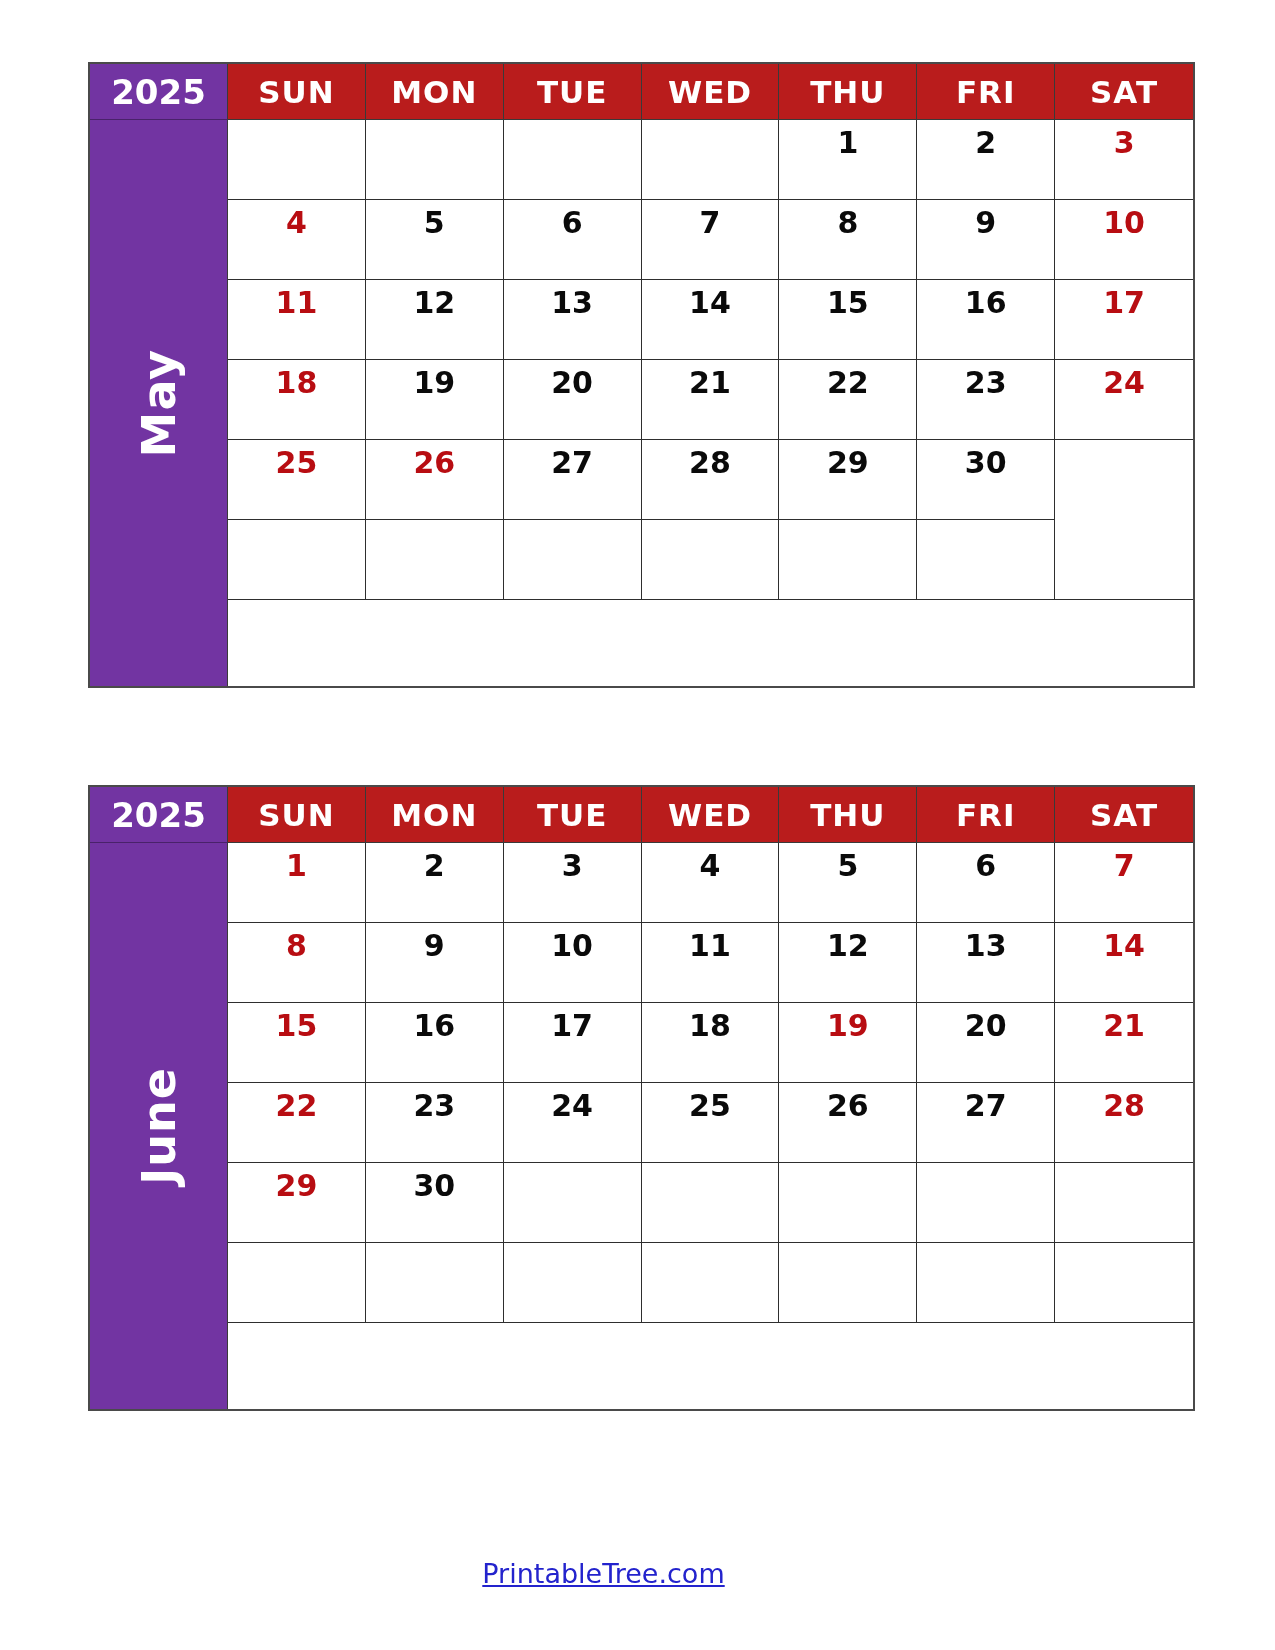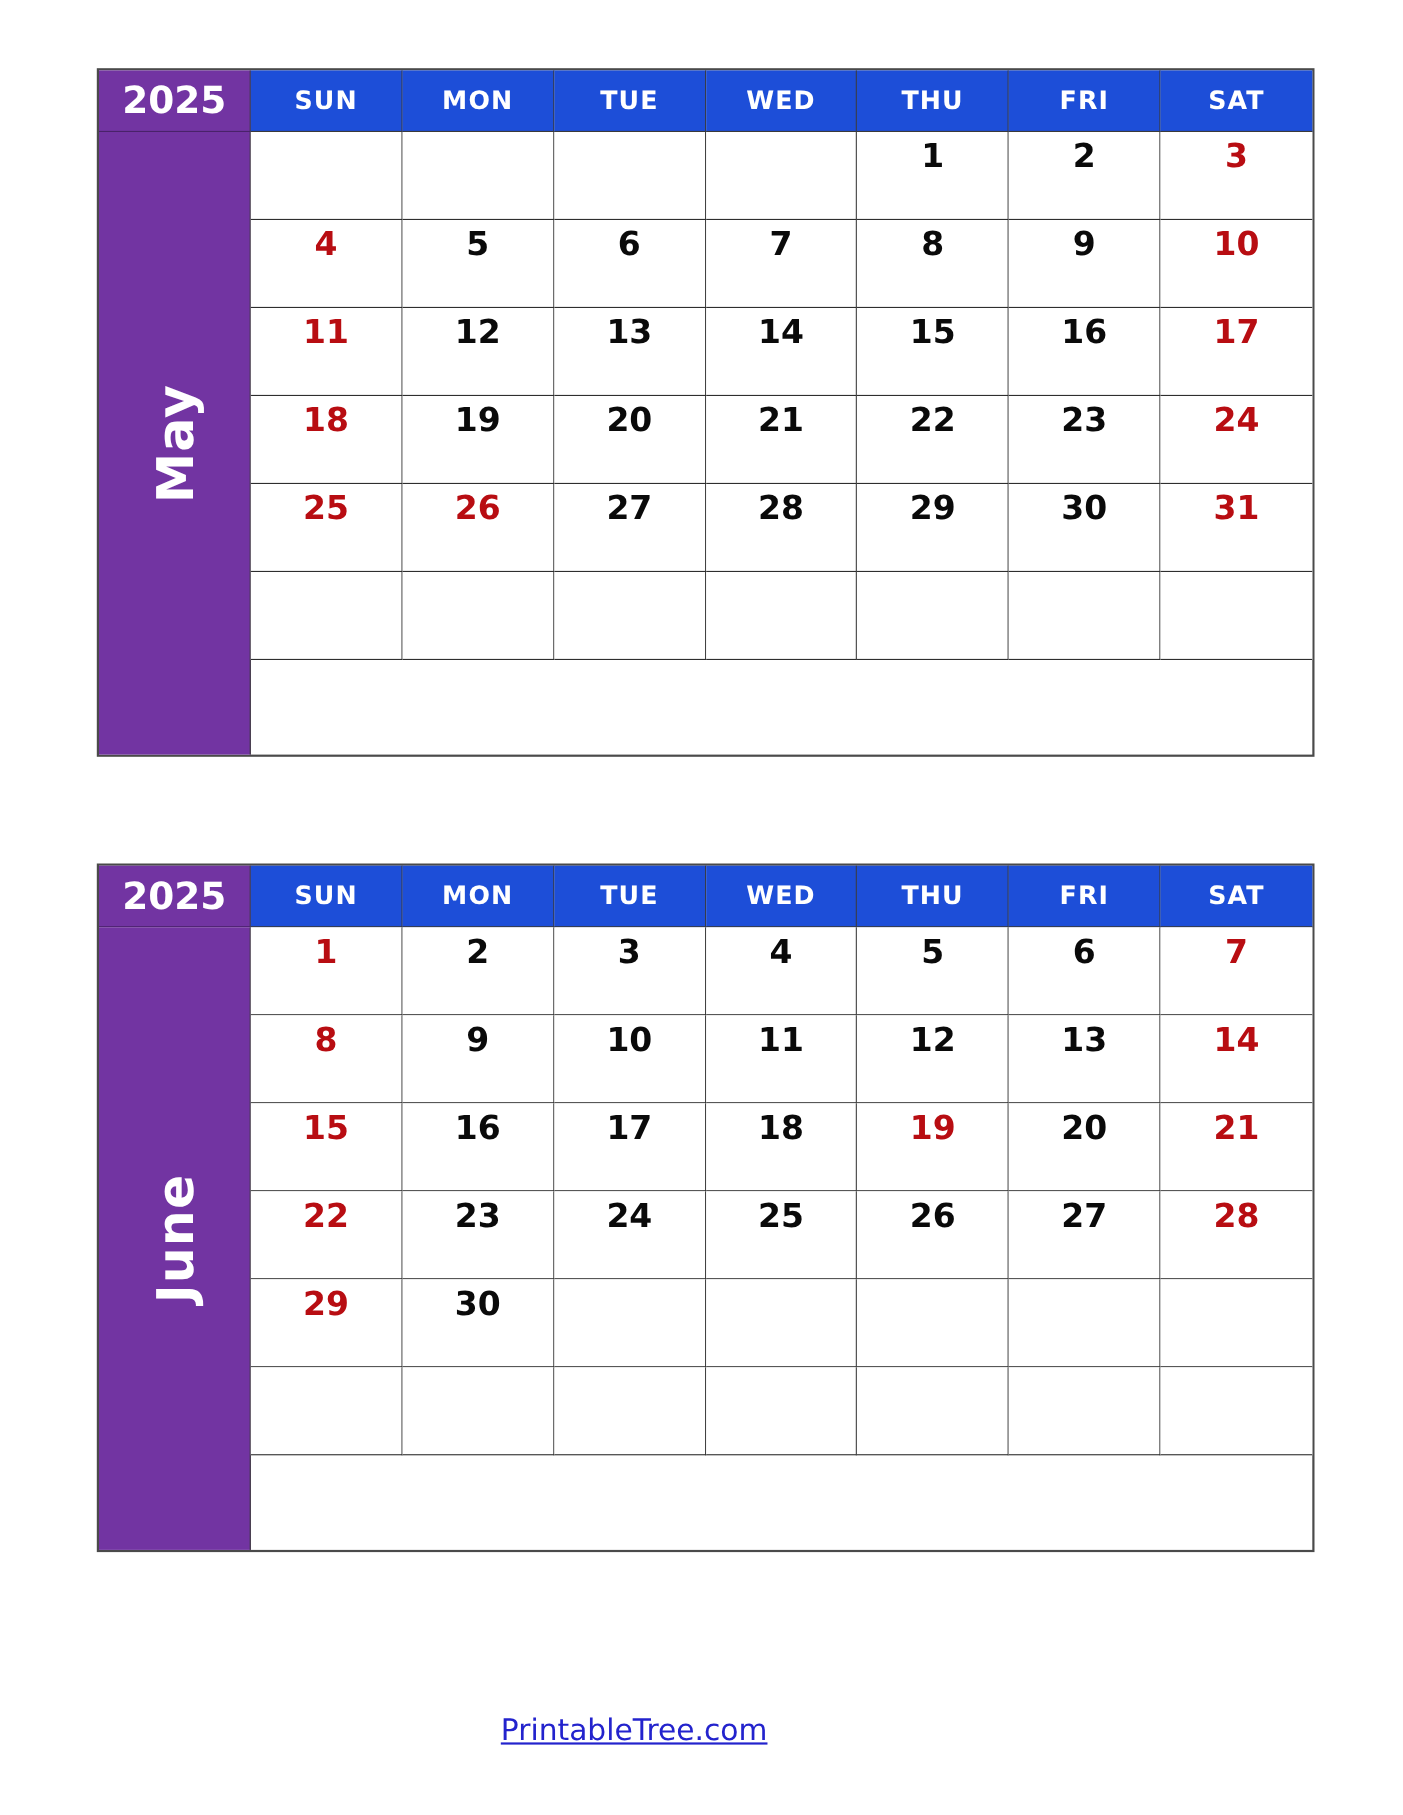--- a/index.html
+++ b/index.html
@@ -30,24 +30,24 @@
     background: #7234A2;
     color: #ffffff;
     display: flex; align-items: center; justify-content: center;
     font-weight: bold; font-size: 34px;
     border-right: 1px solid #3a3a3a;
     border-bottom: 1px solid rgba(40,20,60,0.55);
   }
 
   .day-head {
     grid-row: 1;
-    background: #1d4ed8;
+    background: #b91c1c;
     color: #ffffff;
     display: flex; align-items: center; justify-content: center;
-    font-weight: bold; font-size: 23px;
+    font-weight: bold; font-size: 31px;
     letter-spacing: 1px;
     border-right: 1px solid #3a3a3a;
     border-bottom: 1px solid #3a3a3a;
   }
   .day-head.last { border-right: none; }
 
   .month-cell {
     grid-column: 1; grid-row: 2 / 9;
     background: #7234A2;
     border-right: 1px solid #3a3a3a;
@@ -83,20 +83,21 @@
     font-weight: bold;
     font-size: 20px;
     color: #B80D12;
   }
 
   .footer {
     position: absolute;
     top: 1558px; left: 0;
     width: 1153px;
     text-align: center;
+    padding-left: 27px;
   }
   .footer a {
     color: #2323CD;
     font-size: 27px;
     font-weight: normal;
     text-decoration: underline;
     cursor: pointer;
   }
 </style>
 </head>
@@ -141,21 +142,20 @@
     <div class="cell date-cell" style="grid-area: 5 / 5;">21</div>
     <div class="cell date-cell" style="grid-area: 5 / 6;">22</div>
     <div class="cell date-cell" style="grid-area: 5 / 7;">23</div>
     <div class="cell date-cell last red" style="grid-area: 5 / 8;">24</div>
     <div class="cell date-cell red" style="grid-area: 6 / 2;">25</div>
     <div class="cell date-cell red" style="grid-area: 6 / 3;">26</div>
     <div class="cell date-cell" style="grid-area: 6 / 4;">27</div>
     <div class="cell date-cell" style="grid-area: 6 / 5;">28</div>
     <div class="cell date-cell" style="grid-area: 6 / 6;">29</div>
     <div class="cell date-cell" style="grid-area: 6 / 7;">30</div>
-    <div class="cell date-cell last red" style="grid-area: 6 / 8;">31</div>
     <div class="cell date-cell" style="grid-area: 7 / 2;"></div>
     <div class="cell date-cell" style="grid-area: 7 / 3;"></div>
     <div class="cell date-cell" style="grid-area: 7 / 4;"></div>
     <div class="cell date-cell" style="grid-area: 7 / 5;"></div>
     <div class="cell date-cell" style="grid-area: 7 / 6;"></div>
     <div class="cell date-cell" style="grid-area: 7 / 7;"></div>
     <div class="cell date-cell last" style="grid-area: 7 / 8;"></div>
   </section>
 
 <section class="calendar" id="cal-1">

